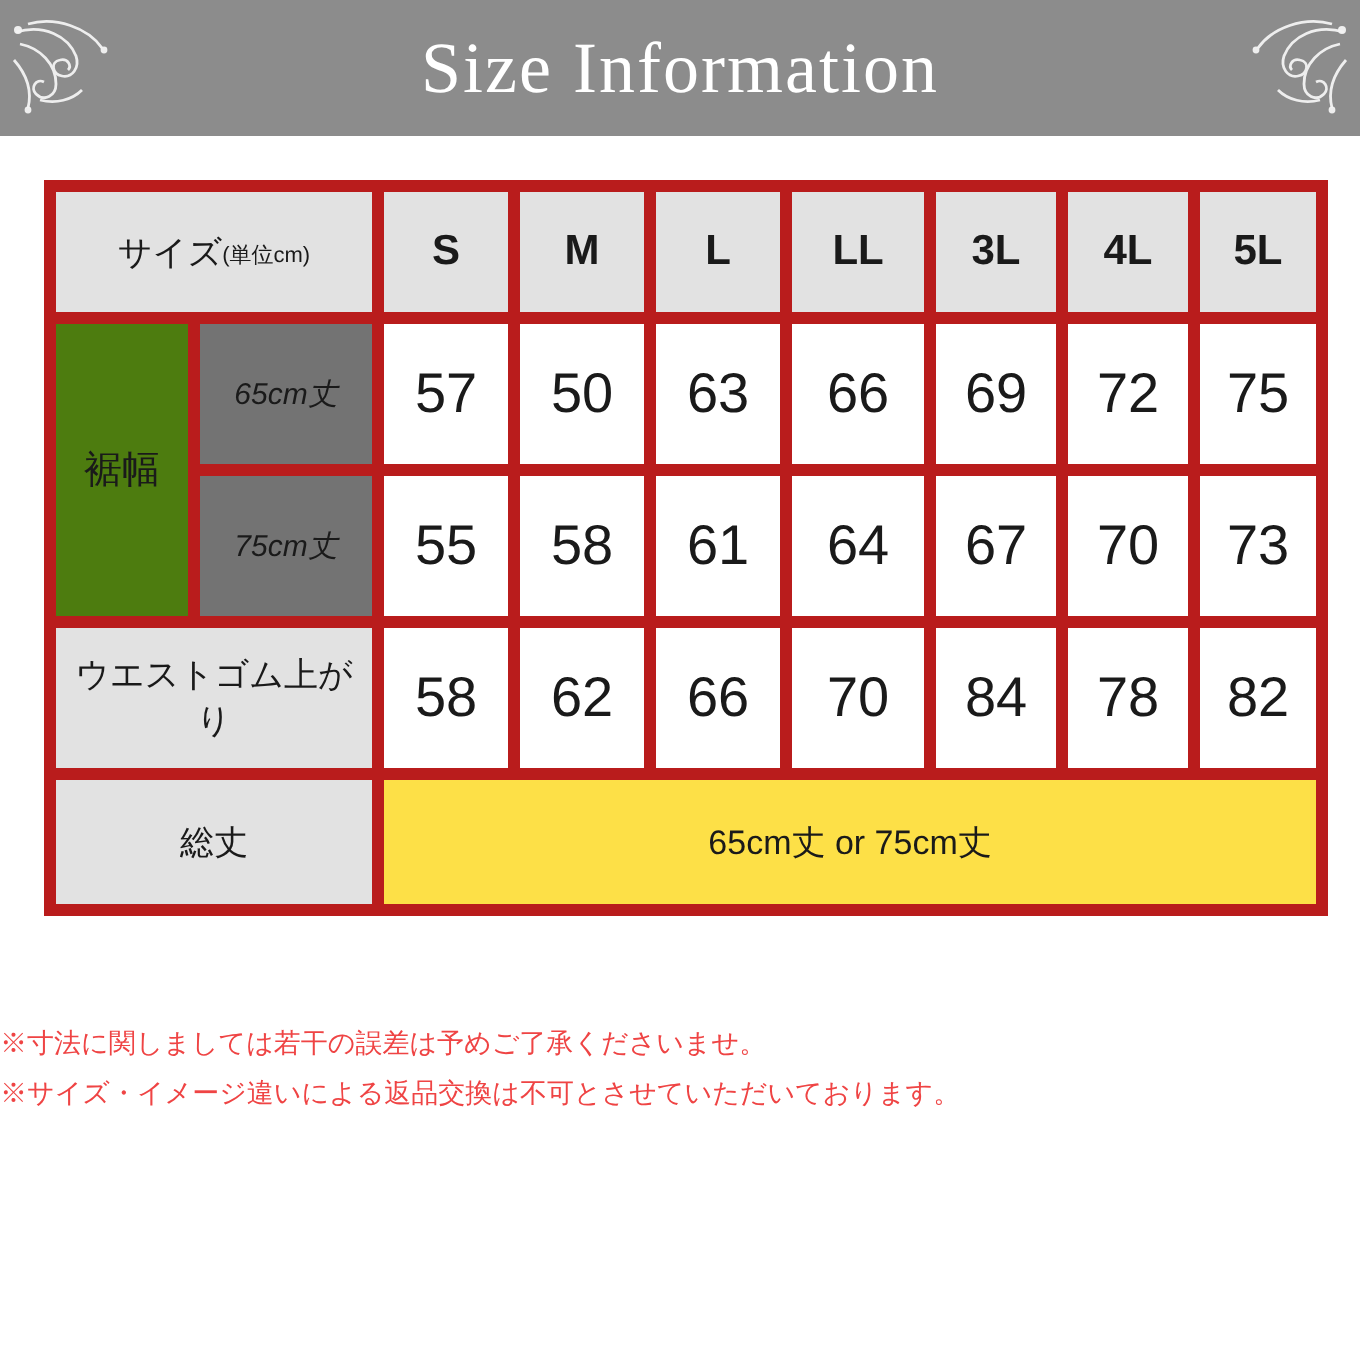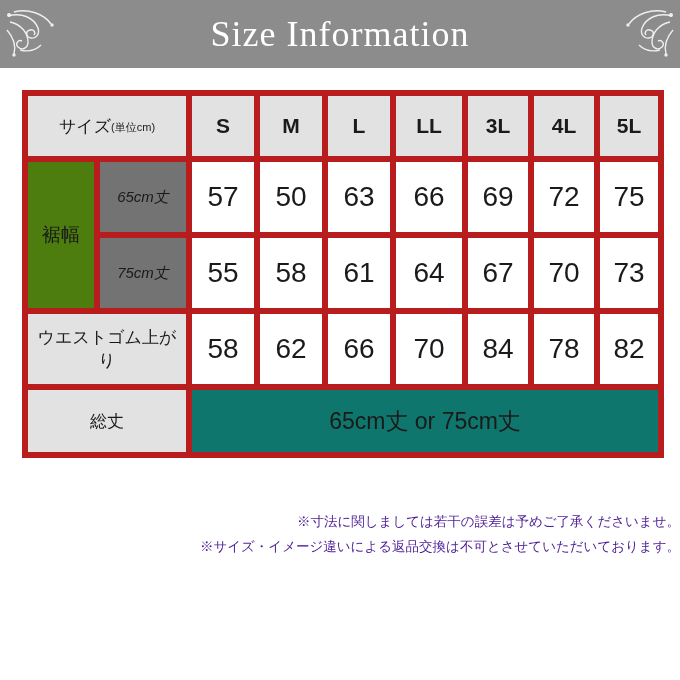--- a/index.html
+++ b/index.html
@@ -92,23 +92,23 @@
   .size-table .val {
     font-size: 28px;
     height: 68px;
     background: #ffffff;
   }
   .unit {
     font-size: 11px;
     vertical-align: middle;
   }
   .total-row .val-span {
-    font-size: 23px;
+    font-size: 17px;
     height: 60px;
-    background: #0f766e;
+    background: #fde047;
   }
 
   
   .mat-table {
     margin-top: 26px;
   }
   .mat-table .mat-label {
     background: #e2e2e2;
     font-size: 18px;
     height: 62px;
@@ -118,22 +118,22 @@
     background: #ffffff;
     font-size: 18px;
     text-align: left;
     padding-left: 24px;
     height: 62px;
   }
 
   
   .notes {
     margin-top: 26px;
-    text-align: right;
-    color: #4c1d95;
+    text-align: left;
+    color: #ef4444;
     font-size: 13.5px;
     line-height: 1.85;
   }
 </style>
 </head>
 <body>
 
 <div class="page">
 
   <div class="banner">

